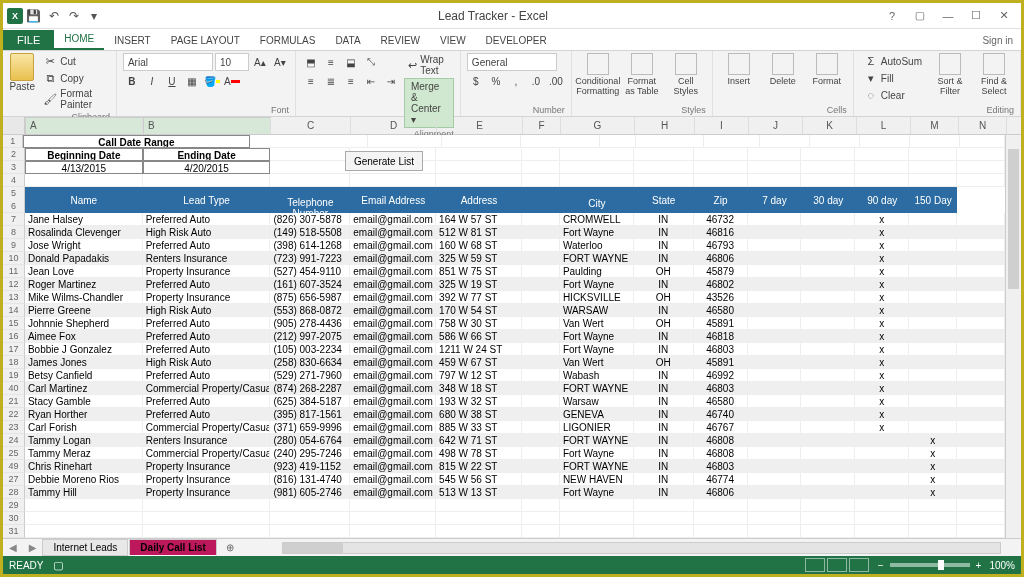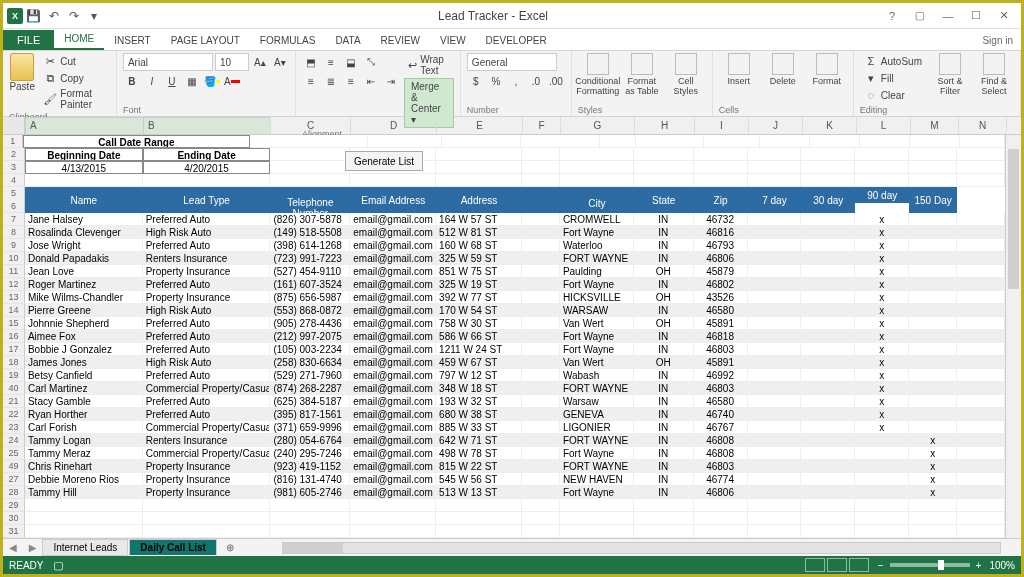--- a/index.html
+++ b/index.html
@@ -18,21 +18,21 @@
 .ribbontabs { height: 22px; background: #fff; display: flex; align-items: flex-end; border-bottom: 1px solid #d4d4d4; font-size: 10px; }
 .ribbontabs .file { background: #217346; color: #fff; padding: 4px 14px; font-size: 11px; }
 .ribbontabs .tab { padding: 4px 10px; color: #444; text-transform: uppercase; cursor: pointer; }
 .ribbontabs .tab.active { color: #217346; border-bottom: 2px solid #217346; }
 .ribbontabs .signin { margin-left: auto; padding: 4px 8px; color: #666; font-size: 10px; }
 
 
 .ribbon { height: 66px; background: #f3f3f3; display: flex; border-bottom: 1px solid #d4d4d4; font-size: 10px; color: #444; }
 .group { border-right: 1px solid #e0e0e0; display: flex; flex-direction: column; padding: 2px 6px 1px 6px; }
 .group-body { flex: 1; display: flex; align-items: flex-start; gap: 4px; }
-.group-label { text-align: left; font-size: 9px; color: #777; padding-top: 1px; }
+.group-label { text-align: right; font-size: 9px; color: #777; padding-top: 1px; }
 .vstack { display: flex; flex-direction: column; gap: 1px; }
 .hstack { display: flex; gap: 2px; align-items: center; }
 .btn-s { padding: 1px 4px; display: flex; align-items: center; gap: 3px; }
 .ico { width: 14px; height: 14px; display: inline-flex; align-items: center; justify-content: center; font-size: 11px; }
 .paste-big { display: flex; flex-direction: column; align-items: center; width: 34px; }
 .paste-big .ico-lg { width: 24px; height: 28px; background: linear-gradient(#f9e6a7,#e8c04d); border: 1px solid #c7a13e; border-radius: 2px; }
 .sel { border: 1px solid #ccc; background: #fff; padding: 1px 4px; font-size: 10px; height: 18px; display: flex; align-items: center; }
 .sel.font { width: 90px; } .sel.size { width: 34px; }
 .sq { width: 18px; height: 18px; border: 1px solid transparent; display: flex; align-items: center; justify-content: center; }
 .colorbar { width: 14px; height: 3px; }
@@ -65,21 +65,21 @@
 .thdr { background: #2d6ca2; color: #fff; font-size: 10px; text-align: center; line-height: 1.1; display:flex; align-items:center; justify-content:center; padding:2px; }
 
 
 .row.data:nth-child(odd) .cell { background: #efefef; }
 .row.data:nth-child(even) .cell { background: #fff; }
 
 
 .sheettabs { position: absolute; bottom: 18px; left: 0; right: 0; height: 18px; background: #f3f3f3; display: flex; align-items: center; font-size: 10px; border-top: 1px solid #ccc; }
 .sheettabs .nav { padding: 0 6px; color: #888; }
 .sheettabs .stab { padding: 2px 10px; border: 1px solid #ccc; background: #e8e8e8; margin-right: 1px; }
-.sheettabs .stab.active { background: #0f766e; border-bottom: 1px solid #fff; font-weight: bold; }
+.sheettabs .stab.active { background: #be185d; border-bottom: 1px solid #fff; font-weight: bold; }
 .sheettabs .add { padding: 0 8px; color: #666; }
 .hscroll { flex: 1; margin: 0 20px 0 40px; height: 12px; background: #e4e4e4; border: 1px solid #ccc; position: relative; }
 .hscroll::before { content: ""; position: absolute; left: 0; width: 60px; top: 0; bottom: 0; background: #cfcfcf; }
 
 
 .status { position: absolute; bottom: 0; left: 0; right: 0; height: 18px; background: #217346; color: #fff; display: flex; align-items: center; font-size: 10px; padding: 0 6px; }
 .status .spacer { flex: 1; }
 .status .view-btn { width: 20px; height: 14px; border: 1px solid rgba(255,255,255,.5); margin: 0 1px; }
 .status .zoom-slider { width: 80px; height: 4px; background: rgba(255,255,255,.5); margin: 0 6px; position: relative; }
 .status .zoom-slider::after { content: ""; position: absolute; left: 48px; top: -3px; width: 6px; height: 10px; background: #fff; }
@@ -366,21 +366,21 @@
       <div class="thdr cB" style="height: 26px;">Lead Type</div>
       <div class="thdr cC" style="height: 42px;">Telephone Number</div>
       <div class="thdr cD" style="height: 26px;">Email Address</div>
       <div class="thdr cE" style="height: 26px;">Address</div>
       <div class="thdr cF" style="height: 26px;"></div>
       <div class="thdr cG" style="height: 32px;">City</div>
       <div class="thdr cH" style="height: 26px;">State</div>
       <div class="thdr cI" style="height: 26px;">Zip</div>
       <div class="thdr cJ" style="height: 26px;">7 day</div>
       <div class="thdr cK" style="height: 26px;">30 day</div>
-      <div class="thdr cL" style="height: 16px;">90 day</div>
+      <div class="thdr cL" style="height: 26px;">90 day</div>
       <div class="thdr cM" style="height: 26px;">150 Day</div>
       <div class="thdr cN" style="height: 26px; background: rgb(255, 255, 255);"></div>
     </div>
     <div class="row data">
       <div class="rh">7</div>
       <div class="cell cA">Jane Halsey</div>
       <div class="cell cB">Preferred Auto</div>
       <div class="cell cC">(826) 307-5878</div>
       <div class="cell cD">email@gmail.com</div>
       <div class="cell cE">164 W 57 ST</div>

